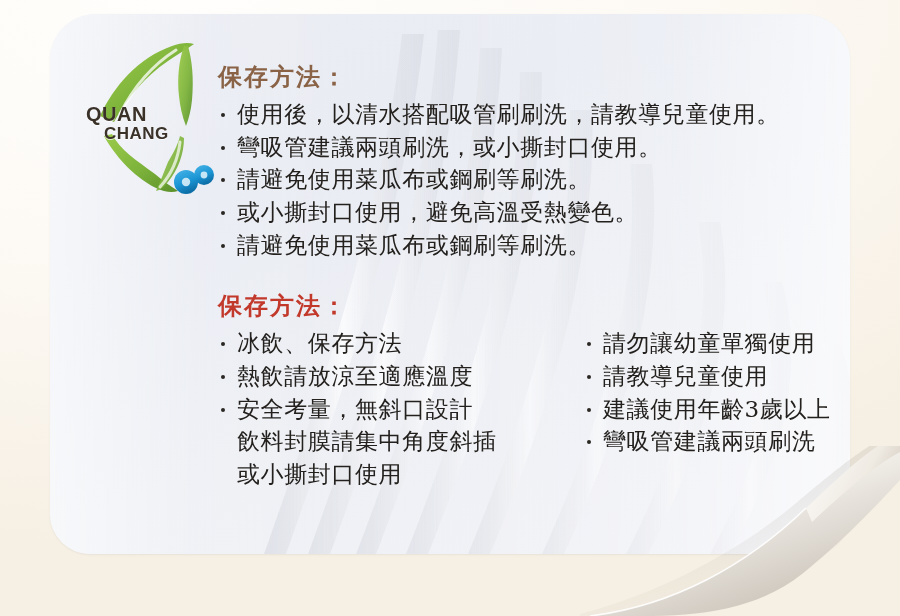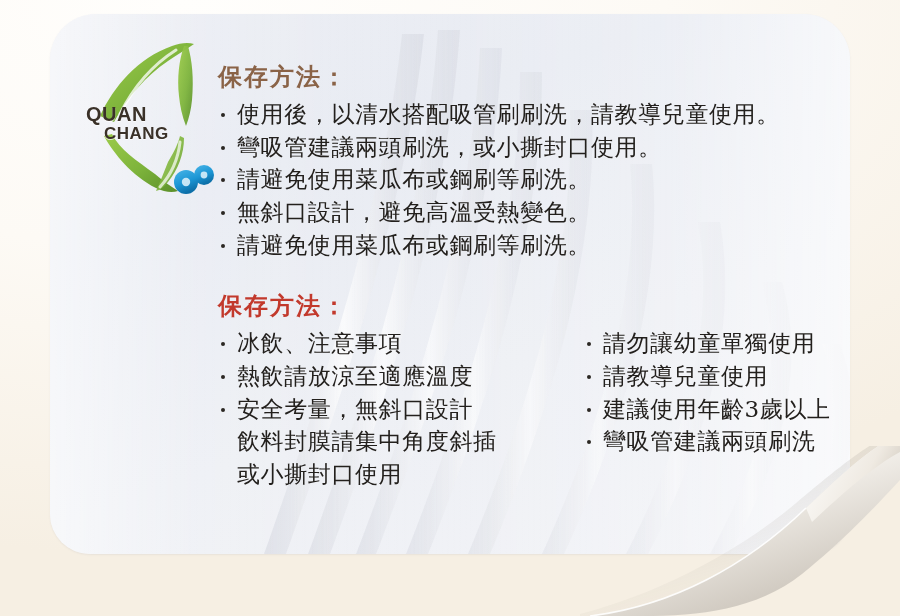--- a/index.html
+++ b/index.html
@@ -245,30 +245,30 @@
     </div>
 
     <div class="content">
 
       <section>
         <h2 class="heading brown">保存方法：</h2>
         <ul class="bullets">
           <li>使用後，以清水搭配吸管刷刷洗，請教導兒童使用。</li>
           <li>彎吸管建議兩頭刷洗，或小撕封口使用。</li>
           <li>請避免使用菜瓜布或鋼刷等刷洗。</li>
-          <li>無斜口設計，避免高溫受熱變色。</li>
+          <li>或小撕封口使用，避免高溫受熱變色。</li>
           <li>請避免使用菜瓜布或鋼刷等刷洗。</li>
         </ul>
       </section>
 
       <section class="notice-wrap">
         <h2 class="heading red">保存方法：</h2>
         <div class="notice-cols">
           <ul class="bullets col-left">
-            <li>冰飲、注意事項</li>
+            <li>冰飲、保存方法</li>
             <li>熱飲請放涼至適應溫度</li>
             <li class="multiline">安全考量，無斜口設計
 飲料封膜請集中角度斜插
 或小撕封口使用</li>
           </ul>
           <ul class="bullets col-right">
             <li>請勿讓幼童單獨使用</li>
             <li>請教導兒童使用</li>
             <li>建議使用年齡3歲以上</li>
             <li>彎吸管建議兩頭刷洗</li>

